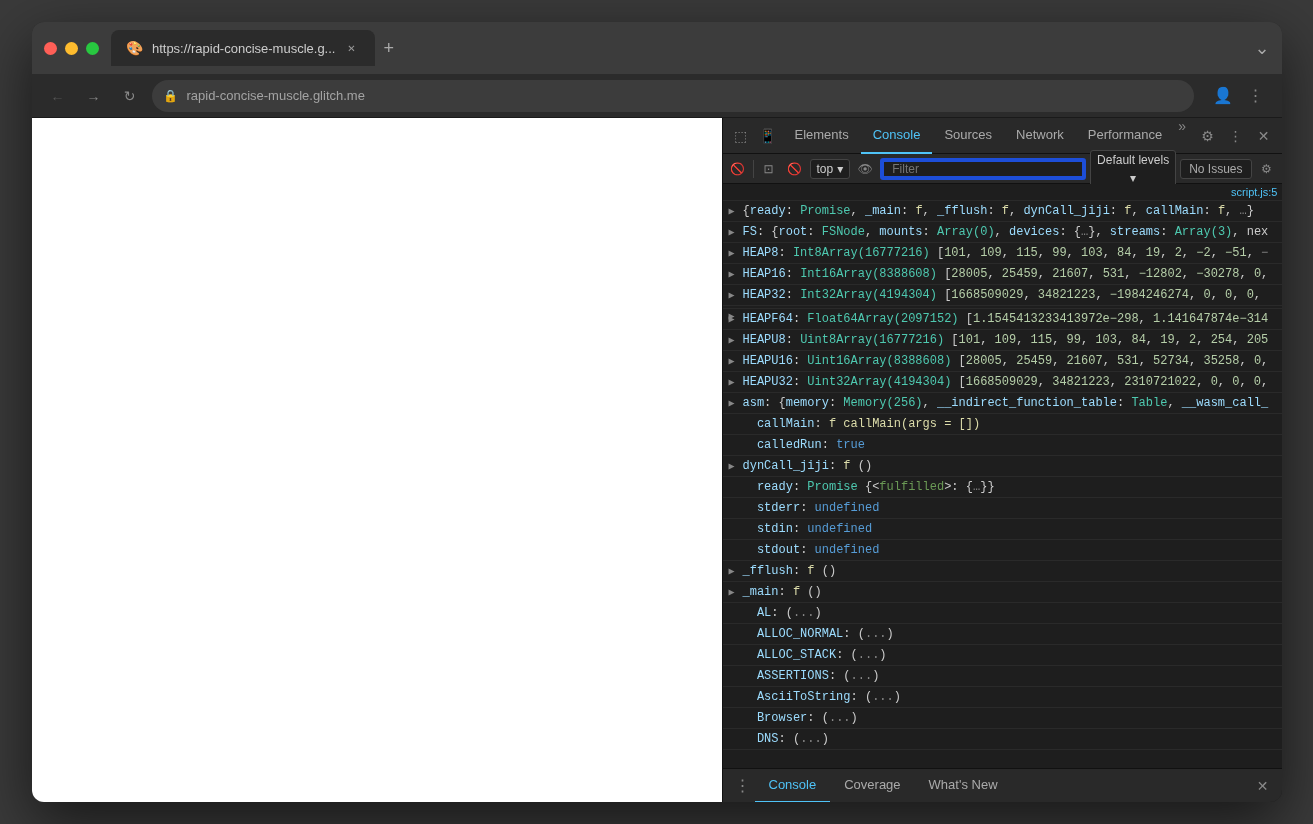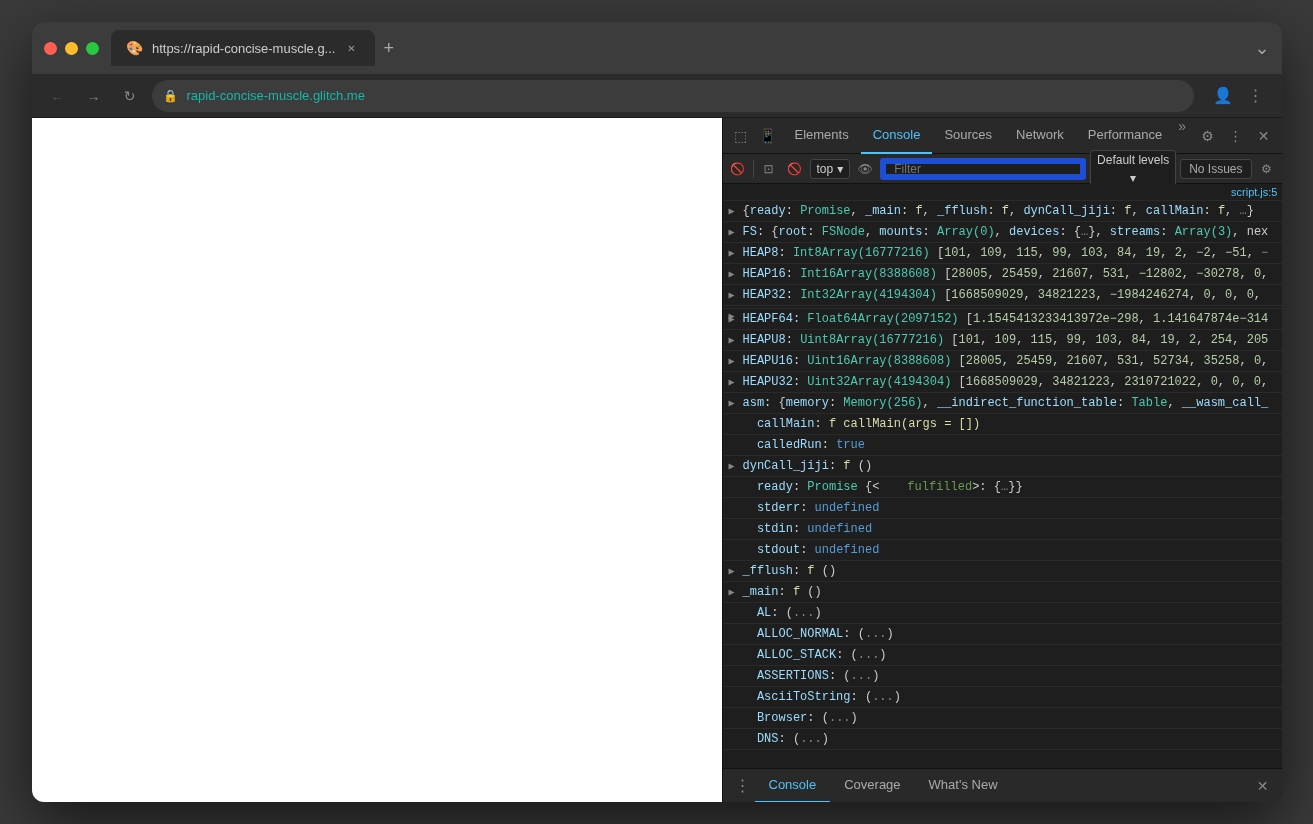--- a/index.html
+++ b/index.html
@@ -115,21 +115,21 @@
       border-radius: 20px;
       height: 32px;
       display: flex;
       align-items: center;
       padding: 0 12px;
       gap: 8px;
       color: #ccc;
       font-size: 13px;
     }
     .lock-icon { color: #888; font-size: 12px; }
-    .url-text { color: #14b8a6; }
+    .url-text { color: #a3a3a3; }
     .browser-controls {
       display: flex;
       gap: 4px;
       margin-left: 8px;
     }
     .browser-control-btn {
       width: 28px;
       height: 28px;
       display: flex;
       align-items: center;
@@ -247,21 +247,21 @@
       border-radius: 3px;
       padding: 2px 6px;
       color: #ccc;
       font-size: 12px;
       gap: 4px;
       cursor: pointer;
     }
     .filter-input {
       flex: 1;
       background: #1e1e1e;
-      border: 6px solid #1d4ed8;
+      border: 4px solid #1d4ed8;
       border-radius: 3px;
       padding: 2px 8px;
       color: #ccc;
       font-size: 12px;
       height: 22px;
     }
     .level-selector {
       display: flex;
       align-items: center;
       background: #1e1e1e;
@@ -336,21 +336,21 @@
     }
     .expand-arrow {
       position: absolute;
       left: 6px;
       top: 2px;
       color: #888;
       font-size: 10px;
       cursor: pointer;
     }
     .key-blue { color: #9cdcfe; }
-    .val-green { color: #6a9955; margin-left: 28px; }
+    .val-green { color: #6a9955; }
     .val-num { color: #b5cea8; }
     .val-blue { color: #569cd6; }
     .val-yellow { color: #dcdcaa; }
     .val-type { color: #4ec9b0; }
     .ellipsis { color: #888; }
     
     .bottom-drawer {
       background: #292929;
       border-top: 1px solid #111;
       height: 34px;

